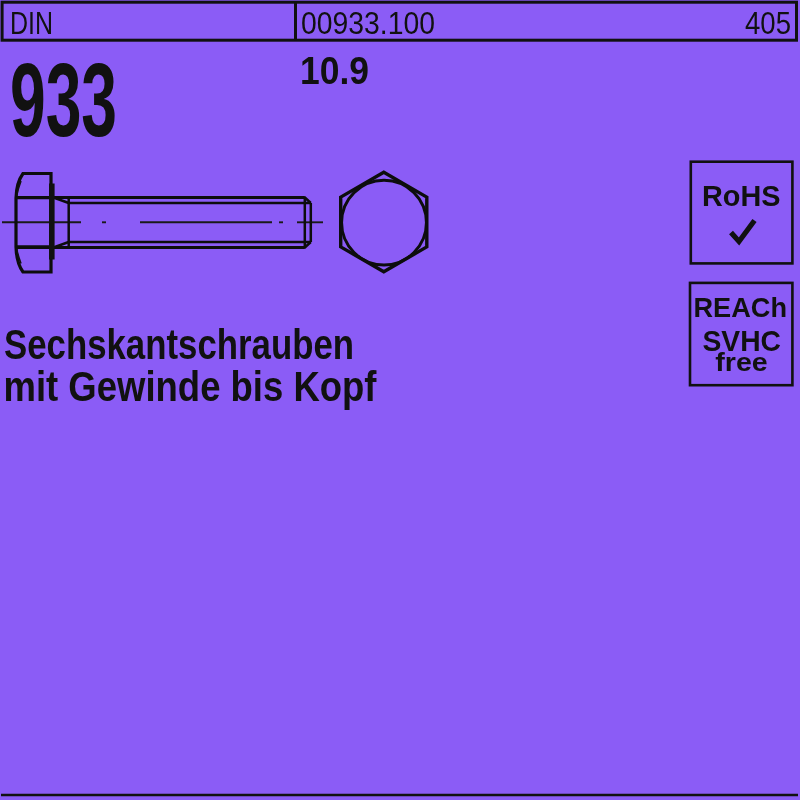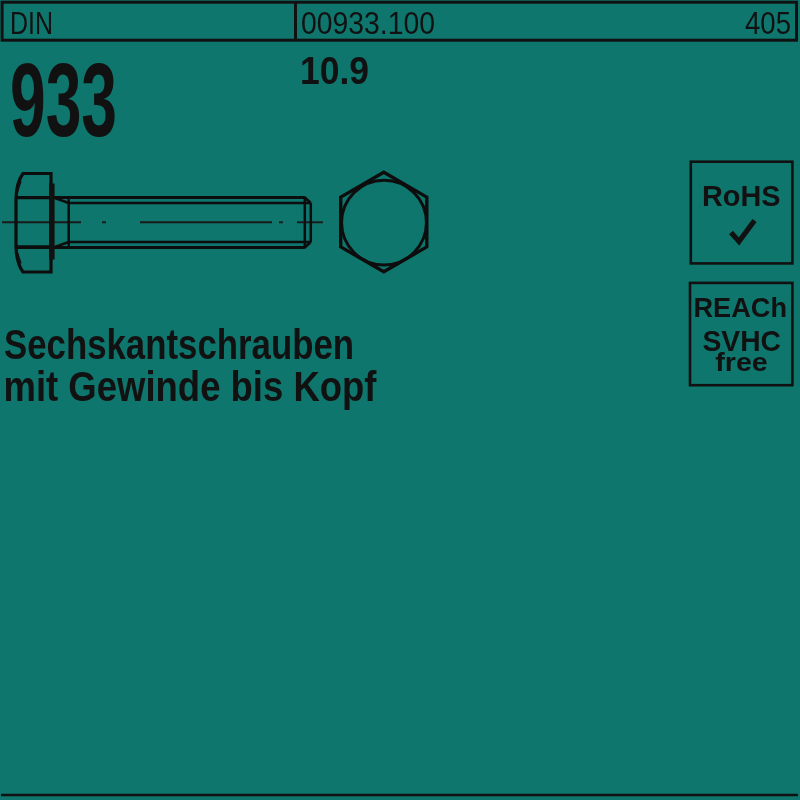--- a/index.html
+++ b/index.html
@@ -1,16 +1,16 @@
 <!DOCTYPE html>
 <html><head>
 <meta charset="utf-8">
 <style>
   html,body{margin:0;padding:0;background:#fff;}
-  #page{position:relative;width:800px;height:800px;background:#0f766e;overflow:hidden;filter:blur(0.5px);}
+  #page{position:relative;width:800px;height:800px;background:#8b5cf6;overflow:hidden;filter:blur(0.5px);}
   svg text{font-family:"Liberation Sans",sans-serif;fill:#111;}
 </style>
 </head>
 <body>
 <div id="page">
 <svg width="800" height="800" viewBox="0 0 800 800" xmlns="http://www.w3.org/2000/svg">
 
   <rect x="2.1" y="2.2" width="794.4" height="38" fill="none" stroke="#111" stroke-width="3"></rect>
 
   <line x1="295.5" y1="2.2" x2="295.5" y2="40.2" stroke="#111" stroke-width="3"></line>

